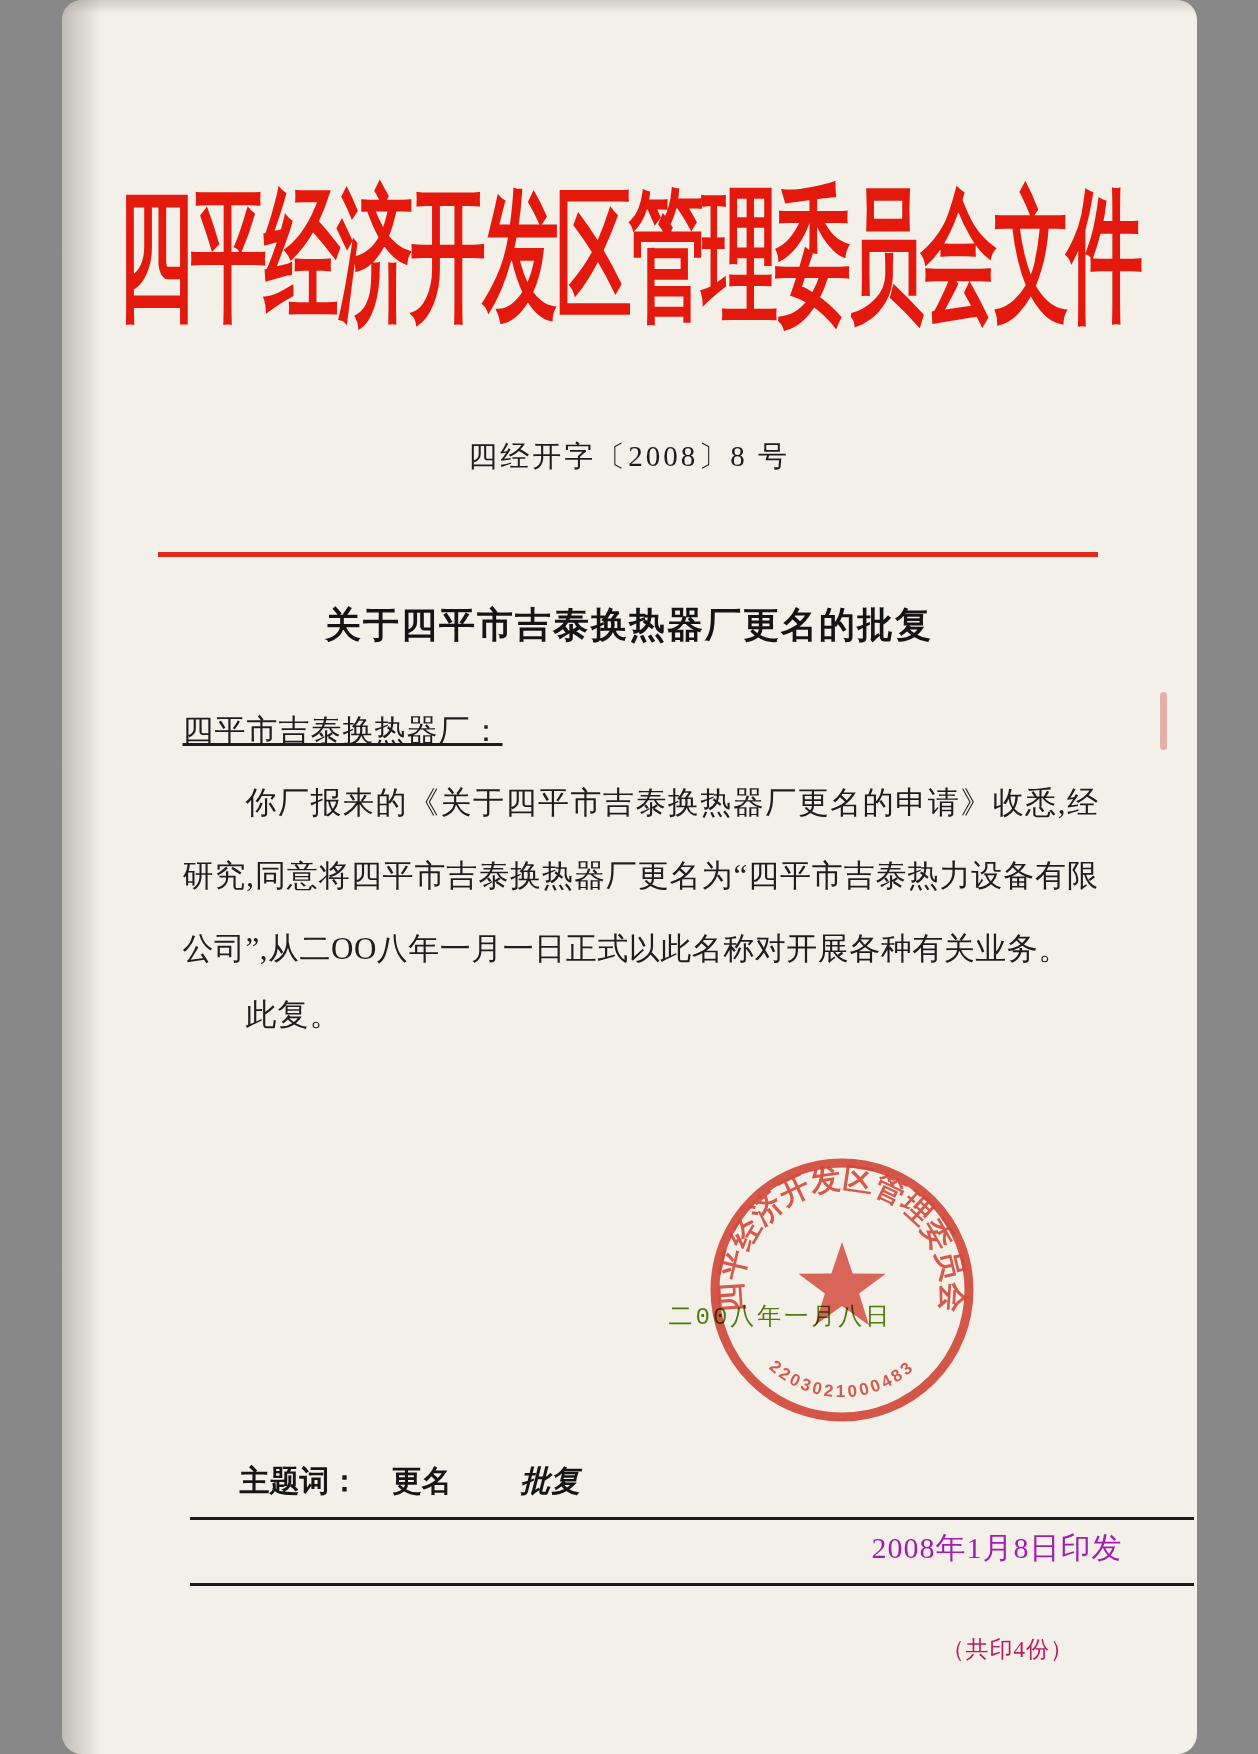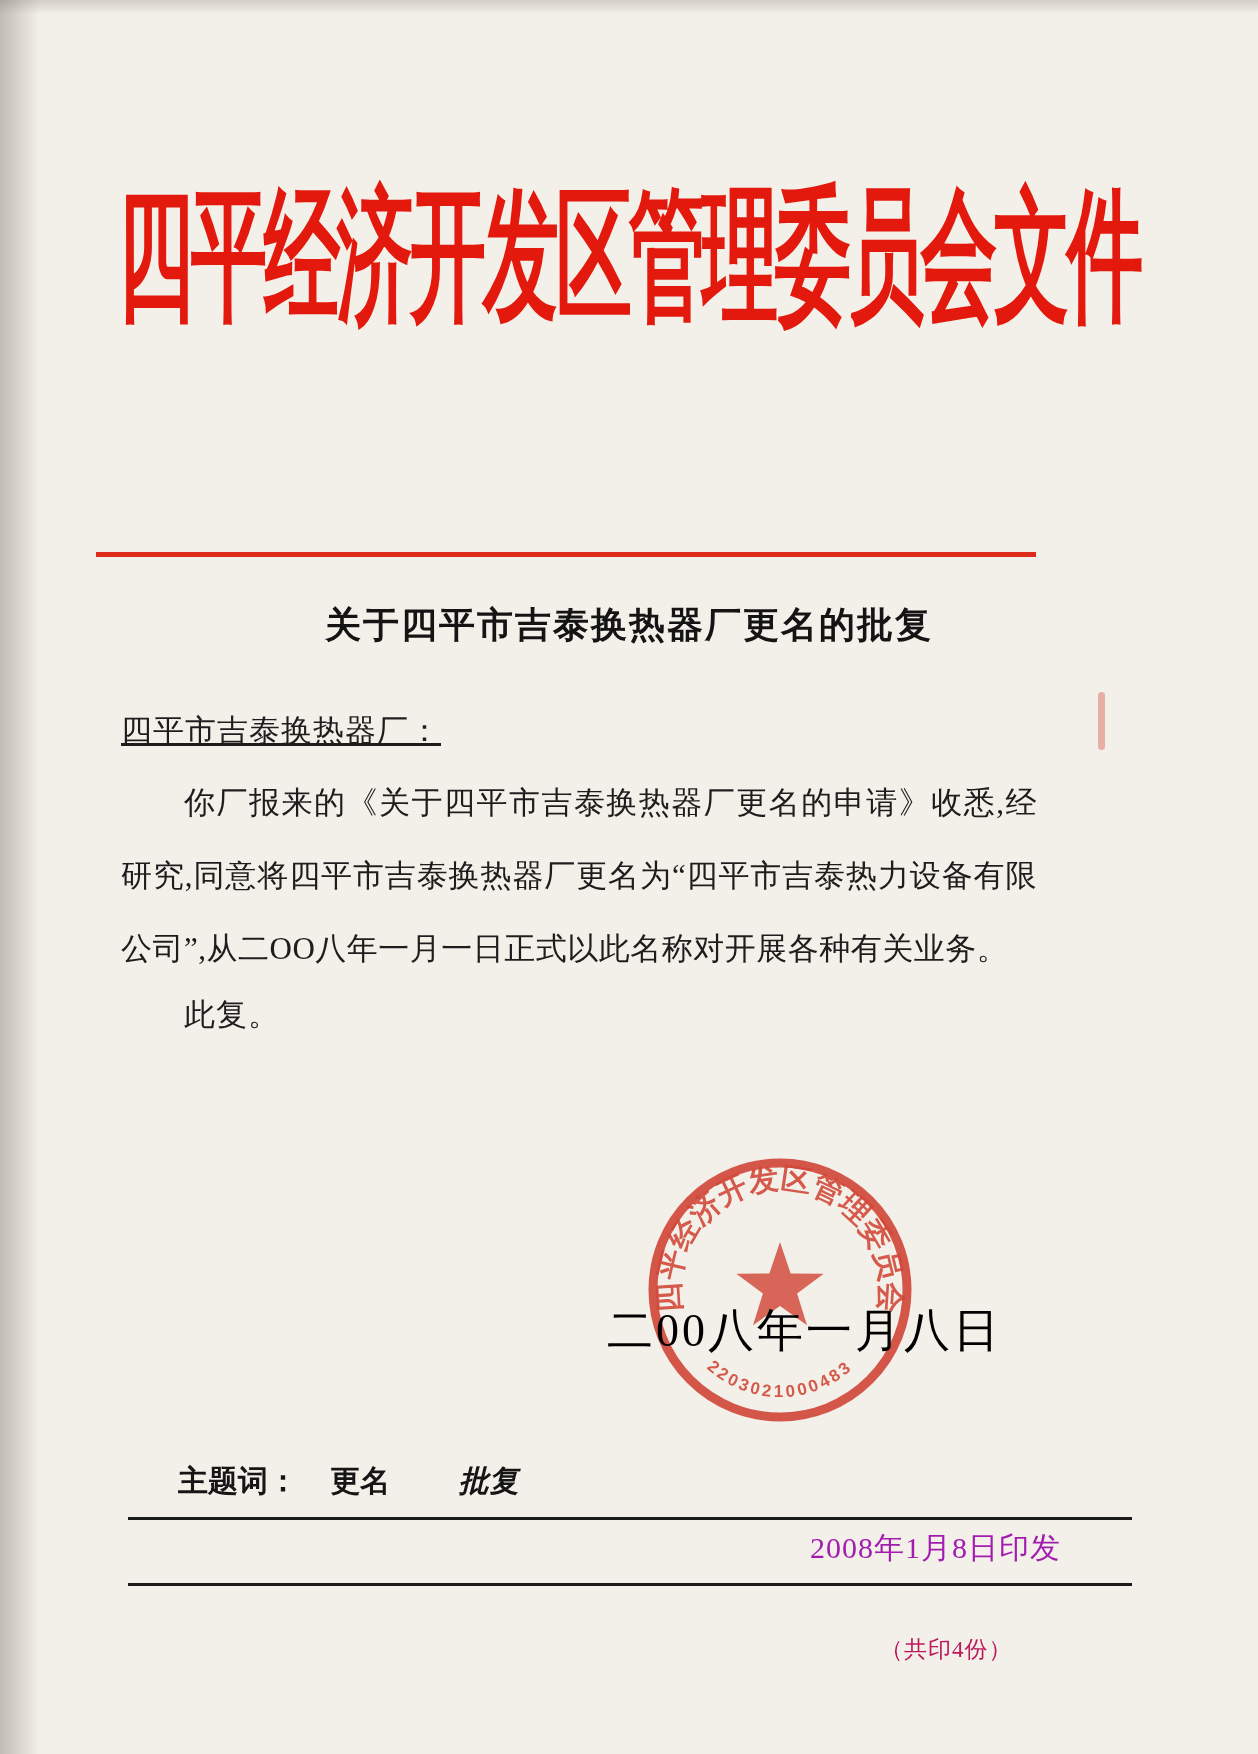--- a/index.html
+++ b/index.html
@@ -1,23 +1,24 @@
 <!DOCTYPE html>
 <html><head>
 <meta charset="utf-8">
 <style>
   html,body{margin:0;padding:0;}
   body{background:#888;font-family:"Liberation Serif","DejaVu Serif",serif;}
   .page{
     position:relative;
-    width:1258px;height:1754px;
+    width:1135px;height:1754px;
     margin:0 auto;
     background:#f3f0e9;
     overflow:hidden;
     color:#1d1d1d;
+    border-radius:20px;
   }
   .scan-edge{
     position:absolute;left:0;top:0;bottom:0;width:40px;
     background:linear-gradient(to right, rgba(110,105,95,.38), rgba(110,105,95,0));
     pointer-events:none;
   }
   .scan-edge-top{
     position:absolute;left:0;top:0;right:0;height:14px;
     background:linear-gradient(to bottom, rgba(110,105,95,.25), rgba(110,105,95,0));
     pointer-events:none;
@@ -54,22 +55,22 @@
     position:absolute;top:766px;left:121px;width:916px;
     font-size:31px;line-height:73px;
     text-indent:63px;text-align:justify;letter-spacing:.5px;
   }
   .closing{
     position:absolute;top:994px;left:184px;
     font-size:31px;letter-spacing:1px;
   }
   .sig-date{
     position:absolute;top:1300px;left:607px;
-    font-size:46px;letter-spacing:3px;color:#000000;
-    z-index:1;white-space:nowrap;
+    font-size:24px;letter-spacing:3px;color:#4d7c0f;
+    z-index:1;white-space:nowrap;font-family:Liberation Mono, monospace;
   }
   .seal{
     position:absolute;left:640px;top:1150px;width:280px;height:280px;
     z-index:2;
     mix-blend-mode:multiply;
     opacity:.92;
   }
   .keywords-row{
     position:absolute;top:1461px;left:178px;
     font-family:"Liberation Sans","DejaVu Sans",sans-serif;
@@ -104,20 +105,21 @@
 
 <div class="page">
 
   <div class="scan-edge"></div>
   <div class="scan-edge-top"></div>
 
   <div class="org-header">
     <span>四平经济开发区管理委员会文件</span>
   </div>
 
+  <div class="doc-number">四经开字〔2008〕8 号</div>
 
   <div class="red-rule"></div>
 
   <div class="subject-title">关于四平市吉泰换热器厂更名的批复</div>
 
   <div class="salutation">四平市吉泰换热器厂：</div>
 
   <div class="body-paragraph">你厂报来的《关于四平市吉泰换热器厂更名的申请》收悉,经研究,同意将四平市吉泰换热器厂更名为“四平市吉泰热力设备有限公司”,从二OO八年一月一日正式以此名称对开展各种有关业务。</div>
 
   <div class="closing">此复。</div>

